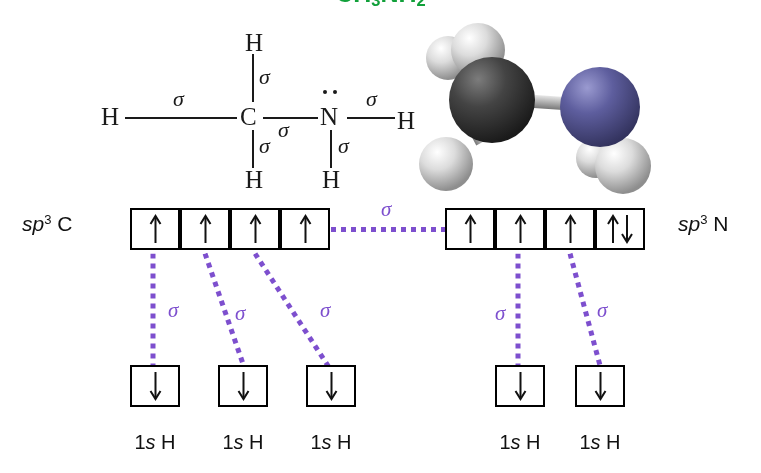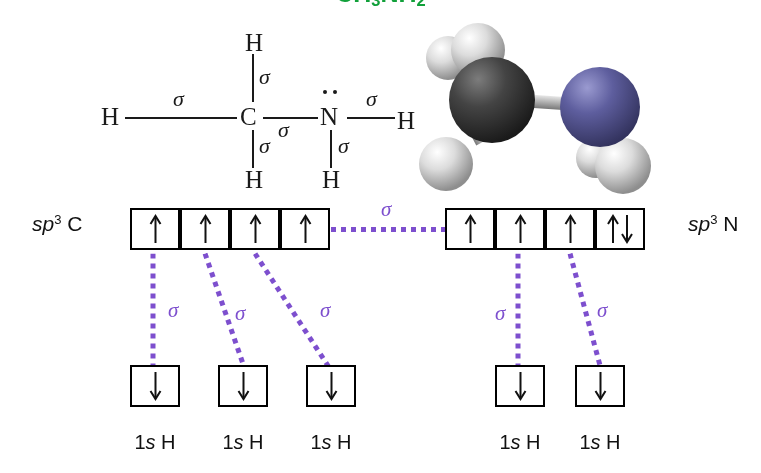--- a/index.html
+++ b/index.html
@@ -80,21 +80,21 @@
 
   
   .shell-label {
     position: absolute;
     font-family: "Liberation Sans", sans-serif;
     font-size: 21px;
     color: #111111;
     white-space: nowrap;
     line-height: 1;
   }
-  .shell-label i { font-style: italic; margin-left: 10px; }
+  .shell-label i { font-style: italic; }
   .shell-label sup { font-size: 0.62em; vertical-align: 0.55em; font-style: normal; }
 
   .hlabel {
     position: absolute;
     font-family: "Liberation Sans", sans-serif;
     font-size: 20px;
     color: #111111;
     white-space: nowrap;
     line-height: 1;
     text-align: center;

